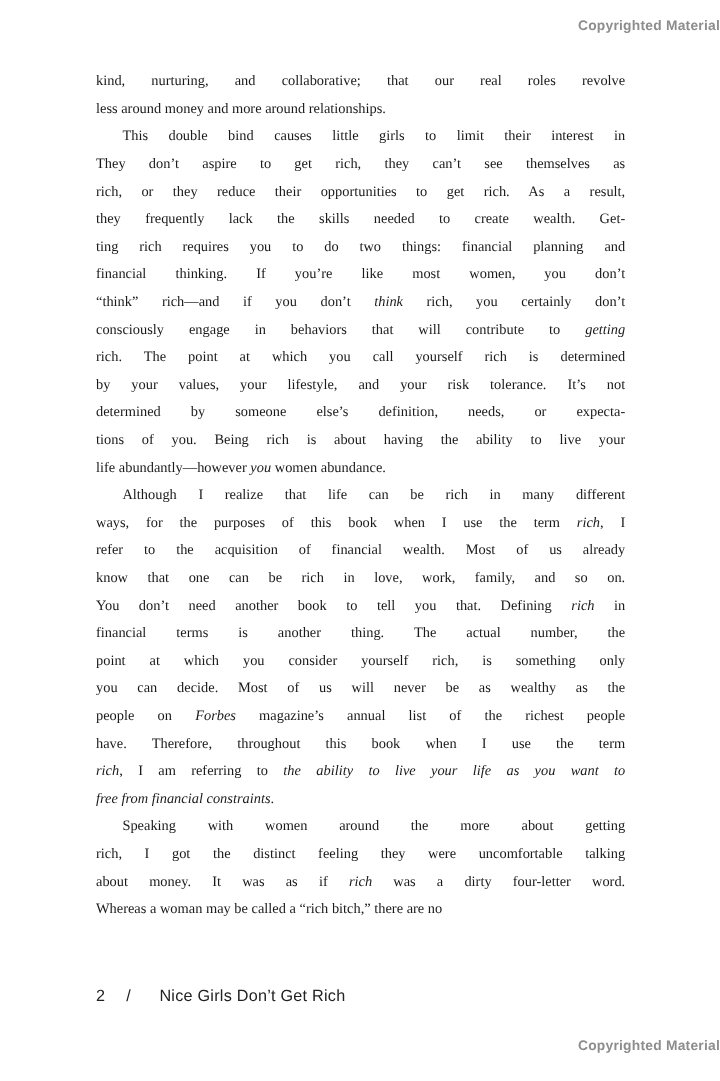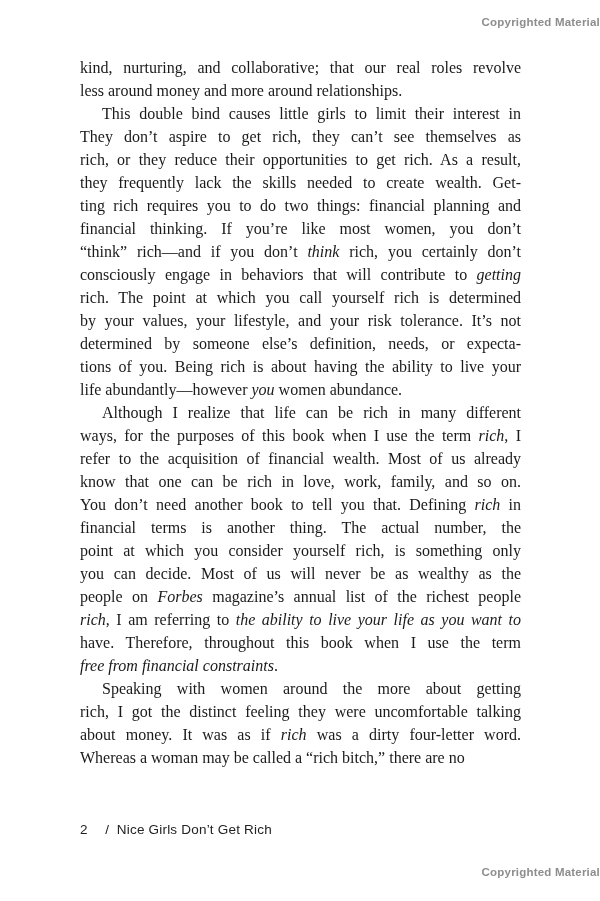--- a/index.html
+++ b/index.html
@@ -23,21 +23,21 @@
     color: #8d8d8d;
   }
   .copyright.top { top: 16px; }
   .copyright.bottom { top: 866px; }
   .text-block {
     position: absolute;
     left: 80px;
     top: 56px;
     width: 441px;
     font-family: "Liberation Serif", serif;
-    font-size: 16px;
+    font-size: 12px;
     line-height: 23px;
     color: #1a1a1a;
   }
   .line {
     height: 23px;
     overflow: hidden;
     text-align: justify;
     text-align-last: justify;
     white-space: normal;
   }
@@ -50,21 +50,21 @@
   .footer {
     position: absolute;
     left: 80px;
     top: 822px;
     font-family: "Liberation Sans", sans-serif;
     font-size: 13.5px;
     color: #222222;
   }
   .footer .page-num { display: inline-block; }
   .footer .sep { display: inline-block; margin-left: 14px; }
-  .footer .book-title { display: inline-block; margin-left: 4px; letter-spacing: 0.2px; }
+  .footer .book-title { display: inline-block; margin-left: 20px; letter-spacing: 0.2px; }
 </style>
 </head>
 <body>
 
 <div class="page">
 
   <div class="copyright top">Copyrighted Material</div>
 
   <div class="text-block">
       <div>
@@ -89,22 +89,22 @@
       <div>
         <div class="line indent"><span>Although I realize that life can be rich in many different</span></div>
         <div class="line"><span>ways, for the purposes of this book when I use the term </span><span class="it">rich</span><span>, I</span></div>
         <div class="line"><span>refer to the acquisition of financial wealth. Most of us already</span></div>
         <div class="line"><span>know that one can be rich in love, work, family, and so on.</span></div>
         <div class="line"><span>You don’t need another book to tell you that. Defining </span><span class="it">rich</span><span> in</span></div>
         <div class="line"><span>financial terms is another thing. The actual number, the</span></div>
         <div class="line"><span>point at which you consider yourself rich, is something only</span></div>
         <div class="line"><span>you can decide. Most of us will never be as wealthy as the</span></div>
         <div class="line"><span>people on </span><span class="it">Forbes</span><span> magazine’s annual list of the richest people</span></div>
+        <div class="line"><span>have. Therefore, throughout this book when I use the term</span></div>
         <div class="line"><span class="it">rich</span><span>, I am referring to </span><span class="it">the ability to live your life as you want to</span></div>
-        <div class="line"><span>have. Therefore, throughout this book when I use the term</span></div>
         <div class="line para-last"><span class="it">free from financial constraints</span><span>.</span></div>
       </div>
       <div>
         <div class="line indent"><span>Speaking with women around the more about getting</span></div>
         <div class="line"><span>rich, I got the distinct feeling they were uncomfortable talking</span></div>
         <div class="line"><span>about money. It was as if </span><span class="it">rich</span><span> was a dirty four-letter word.</span></div>
         <div class="line para-last"><span>Whereas a woman may be called a “rich bitch,” there are no</span></div>
       </div>
     </div>
 

